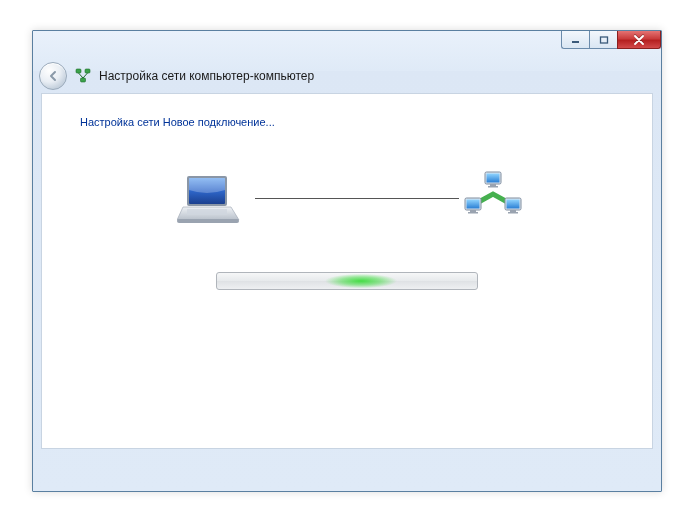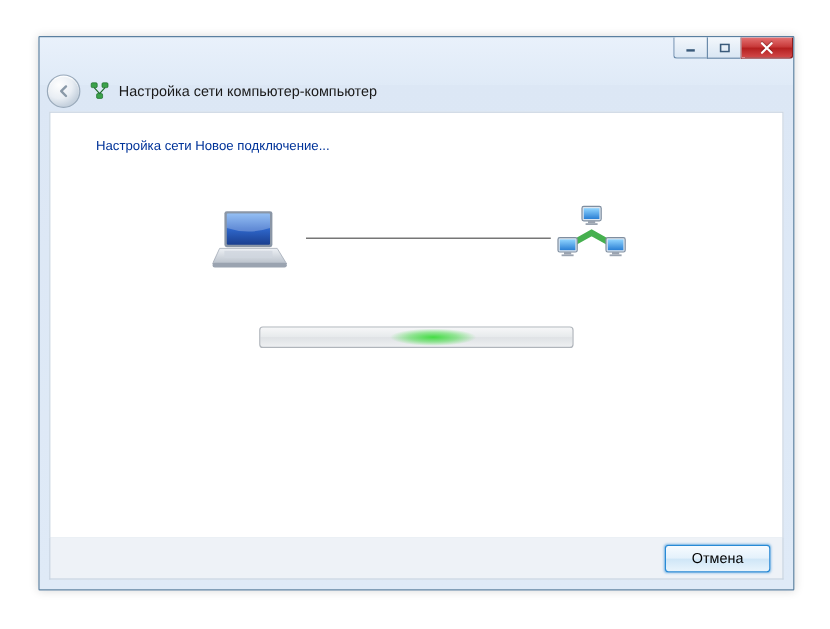--- a/index.html
+++ b/index.html
@@ -271,17 +271,14 @@
           </g>
         </svg>
       </div>
     </div>
 
     <div class="progress">
       <div class="glow"></div>
     </div>
   </div>
 
-  <div class="bottombar">
-    <div class="btn">Отмена</div>
-  </div>
 
 </div>
 
 </body></html>

